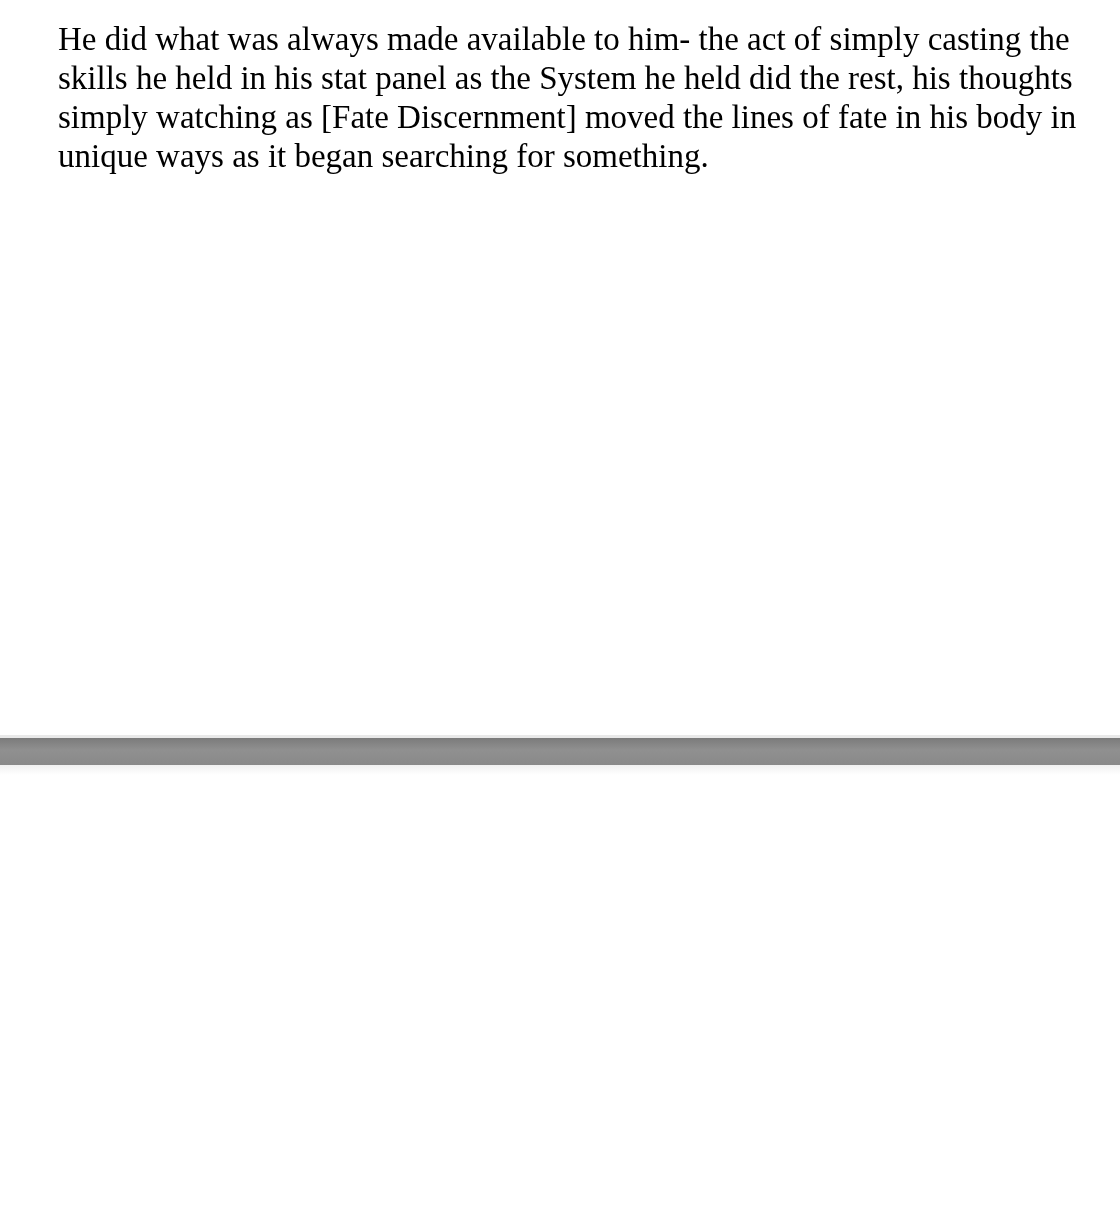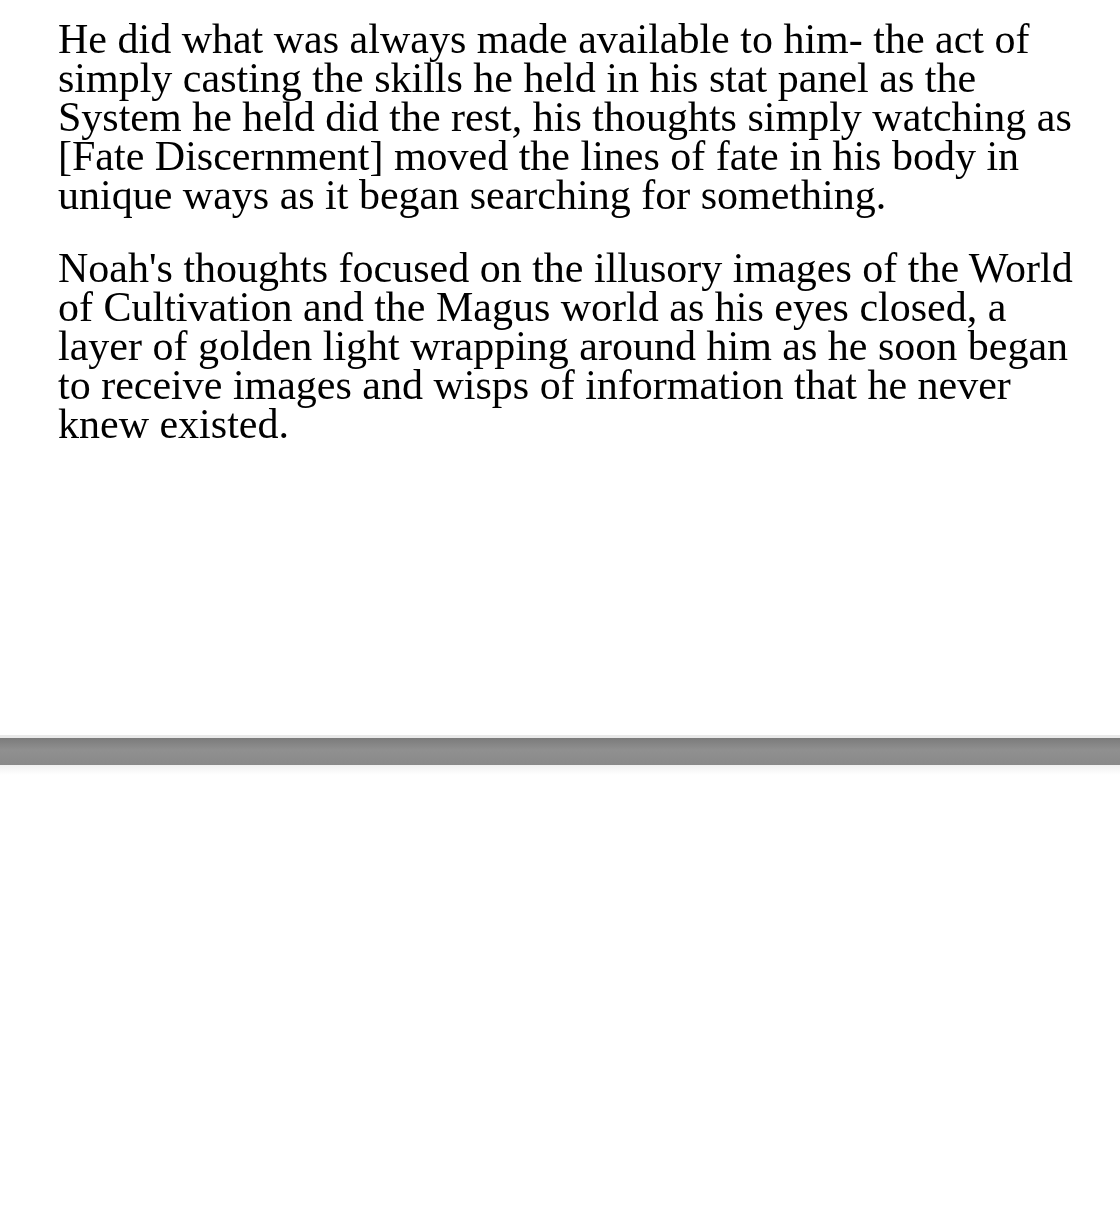--- a/index.html
+++ b/index.html
@@ -32,21 +32,21 @@
   .page-1 {
     height: 735px;
     padding-top: 20px;
   }
   .page-2 {
     height: 441px;
     padding-top: 147px;
   }
   .para {
     font-family: "Liberation Serif", "DejaVu Serif", serif;
-    font-size: 42px;
+    font-size: 33px;
     line-height: 39px;
     color: var(--text);
     margin: 0 0 34px 58px;
     width: 1035px;
     text-align: left;
   }
   .para:last-child { margin-bottom: 0; }
   .page-gap { width: 1120px; }
   .gap-line {
     height: 3px;
@@ -61,21 +61,20 @@
     background: linear-gradient(180deg, var(--gap-shadow) 0%, #ffffff 100%);
   }
 </style>
 </head>
 <body>
 
 <div class="reader">
 
   <div class="page page-1">
     <p class="para">He did what was always made available to him- the act of simply casting the skills he held in his stat panel as the System he held did the rest, his thoughts simply watching as [Fate Discernment] moved the lines of fate in his body in unique ways as it began searching for something.</p>
-    <p class="para">Noah's thoughts focused on the illusory images of the World of Cultivation and the Magus world as his eyes closed, a layer of golden light wrapping around him as he soon began to receive images and wisps of information that he never knew existed.</p>
   </div>
 
   <div class="page-gap">
     <div class="gap-line"></div>
     <div class="gap-bar"></div>
     <div class="gap-shadow"></div>
   </div>
 
   <div class="page page-2">
   </div>

